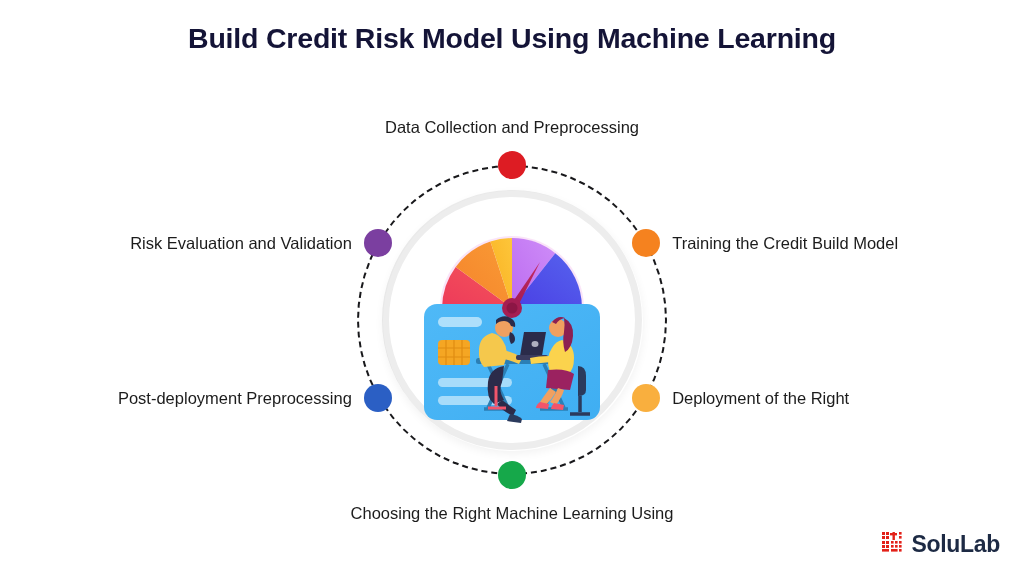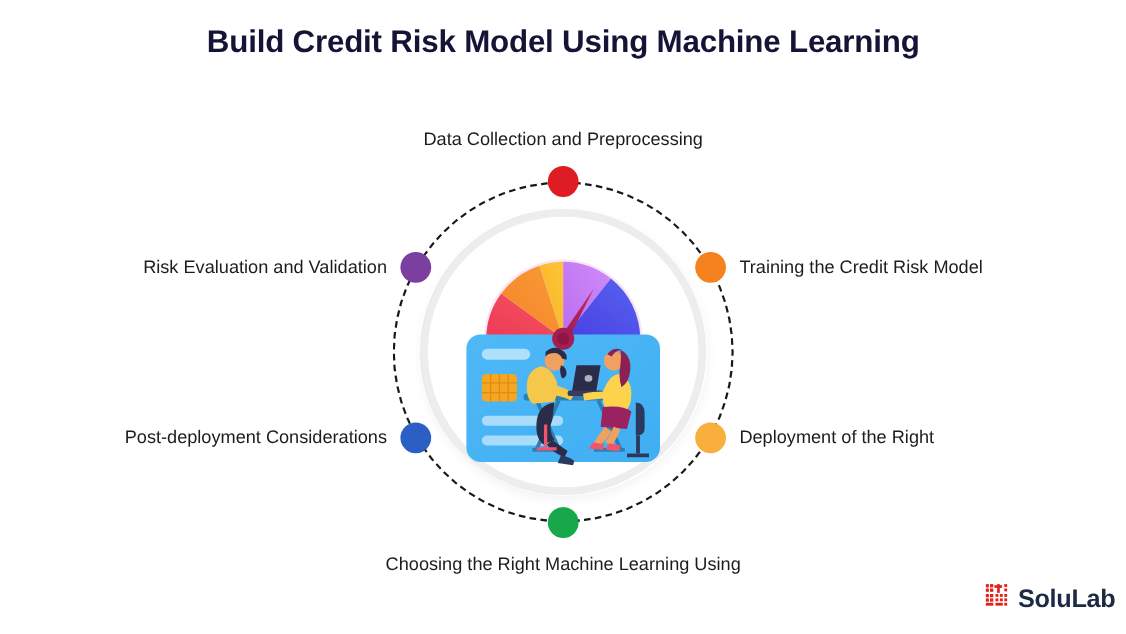--- a/index.html
+++ b/index.html
@@ -103,21 +103,21 @@
     position: absolute;
     left: -120px;
     top: -120px;
     width: 240px;
     height: 240px;
   }
 
   
   .logo {
     position: absolute;
-    right: 10px;
+    right: 24px;
     bottom: 18px;
     display: flex;
     align-items: center;
     gap: 7px;
   }
   .logo-text {
     font-size: 23px;
     font-weight: bold;
     color: #1d2a44;
     letter-spacing: -0.3px;
@@ -240,36 +240,36 @@
     </svg>
   </div>
 
   <div class="node" style="left:0px; top:-155px;">
     <div class="dot" style="background:#DD1C23;"></div>
     <div class="node-label lbl-top">Data Collection and Preprocessing</div>
   </div>
 
   <div class="node" style="left:134.2px; top:-77.5px;">
     <div class="dot" style="background:#F5821F;"></div>
-    <div class="node-label lbl-right">Training the Credit Risk Model</div>
+    <div class="node-label lbl-right">Training the Credit Build Model</div>
   </div>
 
   <div class="node" style="left:134.2px; top:77.5px;">
     <div class="dot" style="background:#F9AF3E;"></div>
     <div class="node-label lbl-right">Deployment of the Right</div>
   </div>
 
   <div class="node" style="left:0px; top:155px;">
     <div class="dot" style="background:#16A84A;"></div>
     <div class="node-label lbl-bottom">Choosing the Right Machine Learning Using</div>
   </div>
 
   <div class="node" style="left:-134.2px; top:77.5px;">
     <div class="dot" style="background:#2B5FC4;"></div>
-    <div class="node-label lbl-left">Post-deployment Considerations</div>
+    <div class="node-label lbl-left">Post-deployment Preprocessing</div>
   </div>
 
   <div class="node" style="left:-134.2px; top:-77.5px;">
     <div class="dot" style="background:#7B3FA0;"></div>
     <div class="node-label lbl-left">Risk Evaluation and Validation</div>
   </div>
 
 </div>
 
 <div class="logo">

